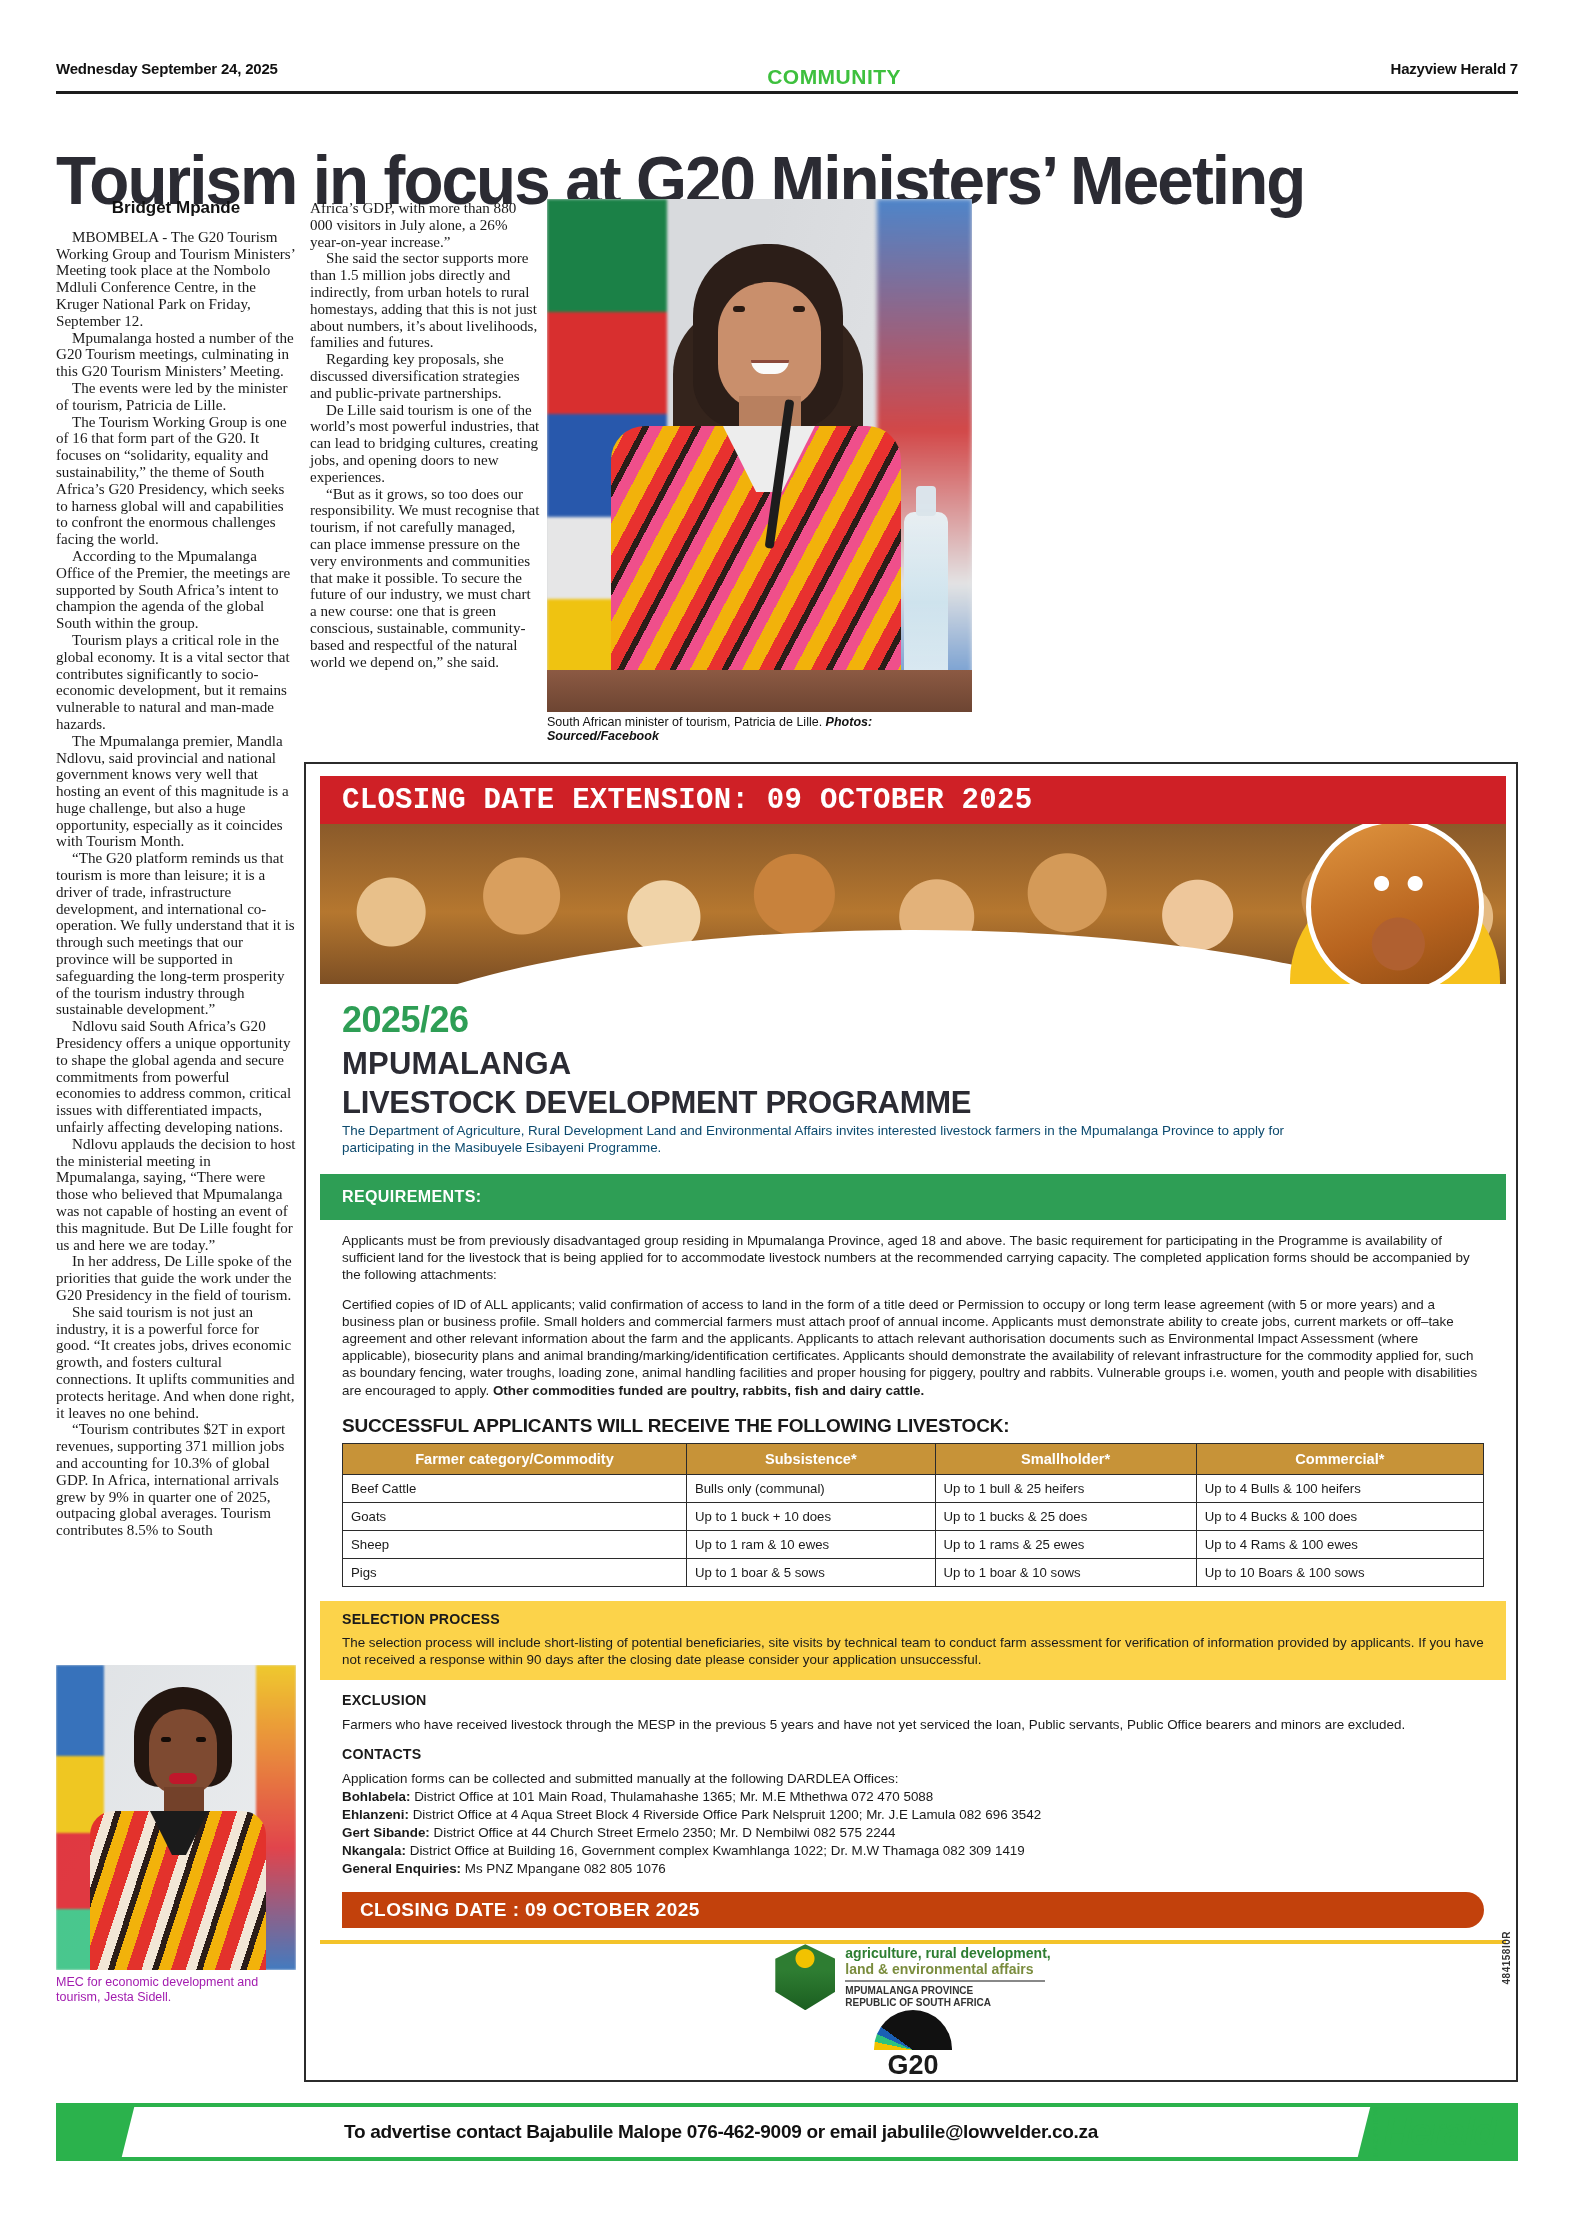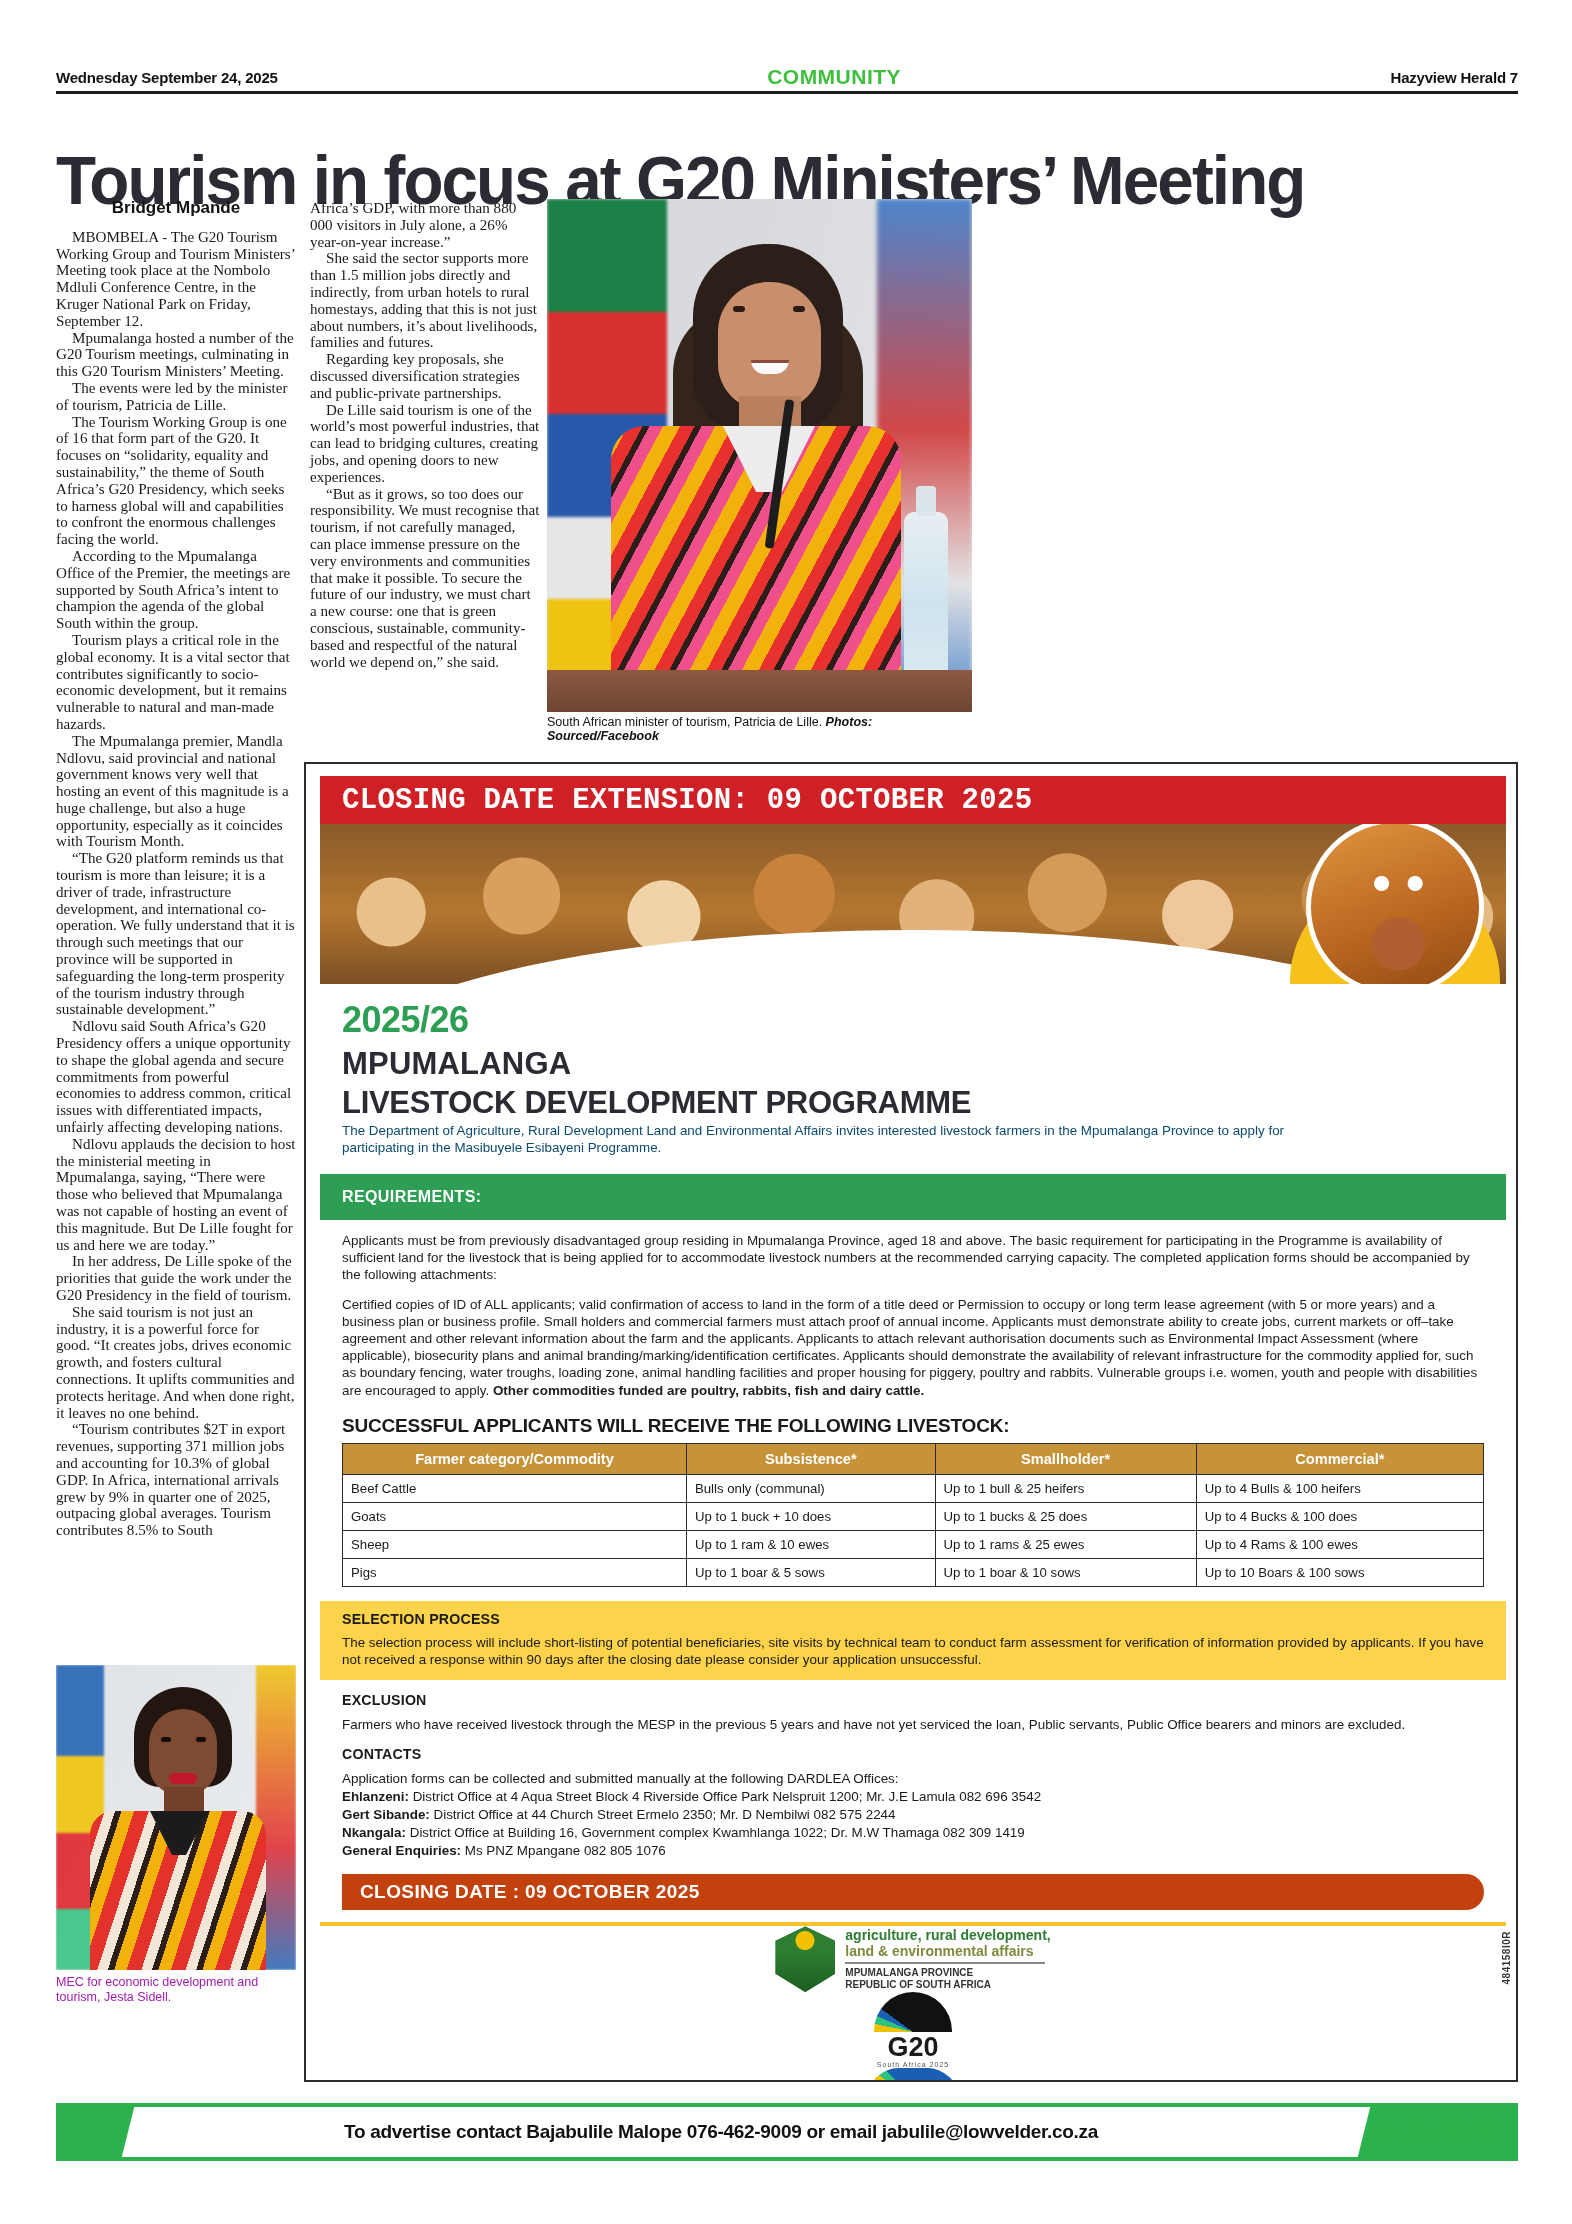--- a/index.html
+++ b/index.html
@@ -15,21 +15,21 @@
 
   
   .masthead {
     position:absolute; left:56px; top:60px; width:1462px; height:34px;
     display:flex; align-items:flex-end; justify-content:space-between;
     border-bottom:3px solid #1c1c1c;
   }
   .masthead .date, .masthead .paper {
     font-family:"Liberation Sans", sans-serif;
     font-weight:bold; font-size:15px; color:#111;
-    letter-spacing:-0.2px; padding-bottom:5px;
+    letter-spacing:-0.2px; padding-bottom:14px;
   }
   .masthead .section {
     font-family:"Liberation Sans", sans-serif;
     font-weight:bold; font-size:21px; color:#3ec03e;
     letter-spacing:0.5px; padding-bottom:2px;
   }
 
   
   .headline {
     position:absolute; left:56px; top:100px; width:1462px;
@@ -541,20 +541,21 @@
       </div>
 
       <div class="ad-sec">
         <h4>EXCLUSION</h4>
         <p>Farmers who have received livestock through the MESP in the previous 5 years and have not yet serviced the loan, Public servants, Public Office bearers and minors are excluded.</p>
       </div>
 
       <div class="ad-sec">
         <h4>CONTACTS</h4>
         <p>Application forms can be collected and submitted manually at the following DARDLEA Offices:</p>
+        <p><b>Bohlabela:</b><span> District Office at 101 Main Road, Thulamahashe 1365; Mr. M.E Mthethwa 072 470 5088</span></p>
         <p><b>Ehlanzeni:</b><span> District Office at 4 Aqua Street Block 4 Riverside Office Park Nelspruit 1200; Mr. J.E Lamula 082 696 3542</span></p>
         <p><b>Gert Sibande:</b><span> District Office at 44 Church Street Ermelo 2350; Mr. D Nembilwi 082 575 2244</span></p>
         <p><b>Nkangala:</b><span> District Office at Building 16, Government complex Kwamhlanga 1022; Dr. M.W Thamaga 082 309 1419</span></p>
         <p><b>General Enquiries:</b><span> Ms PNZ Mpangane 082 805 1076</span></p>
       </div>
 
       <div class="ad-closing">
         <span>CLOSING DATE  : 09 OCTOBER 2025</span>
       </div>
 

